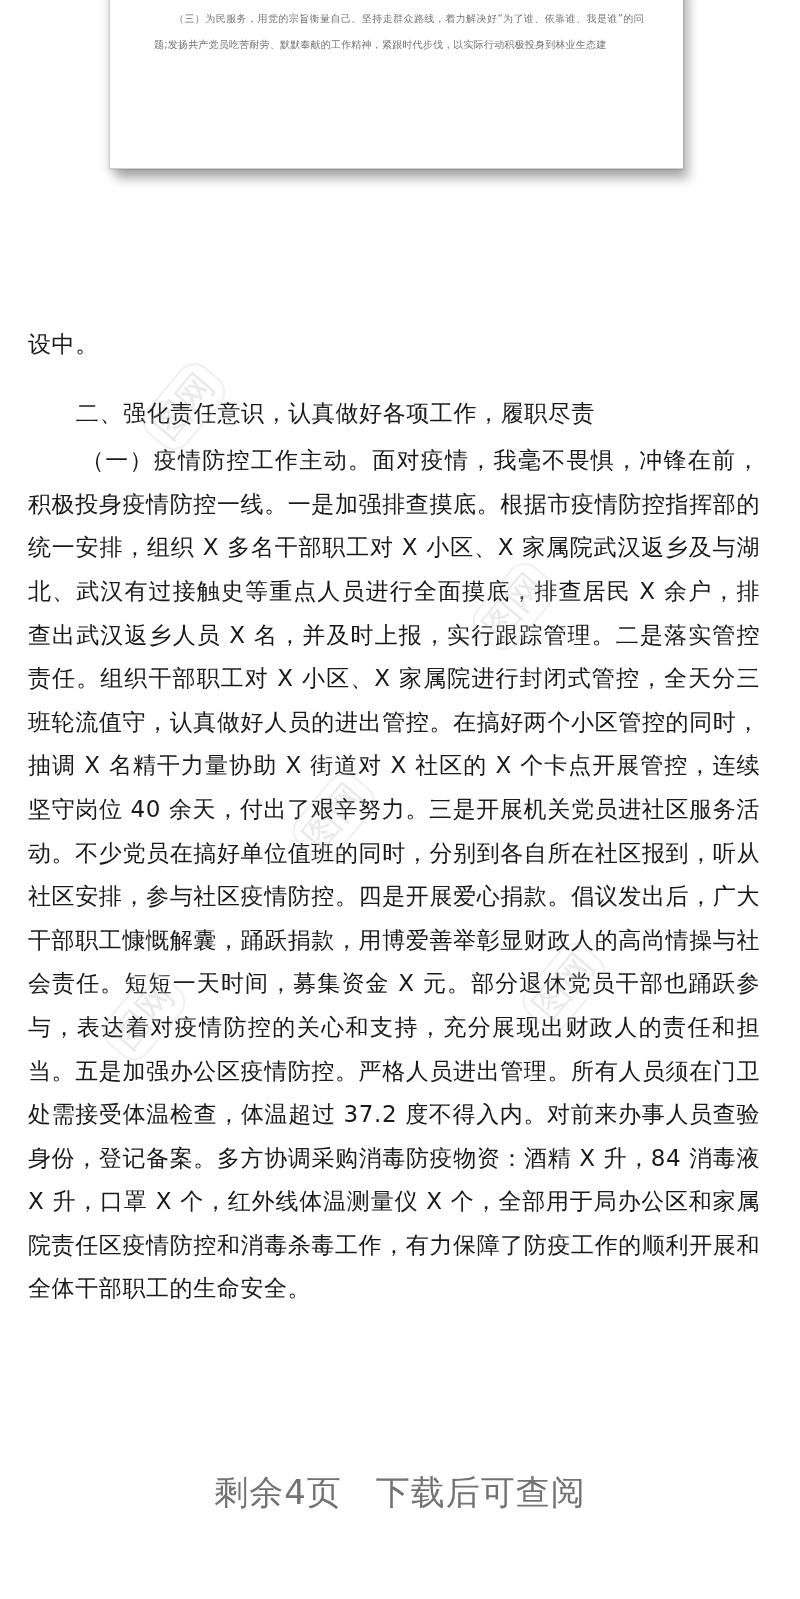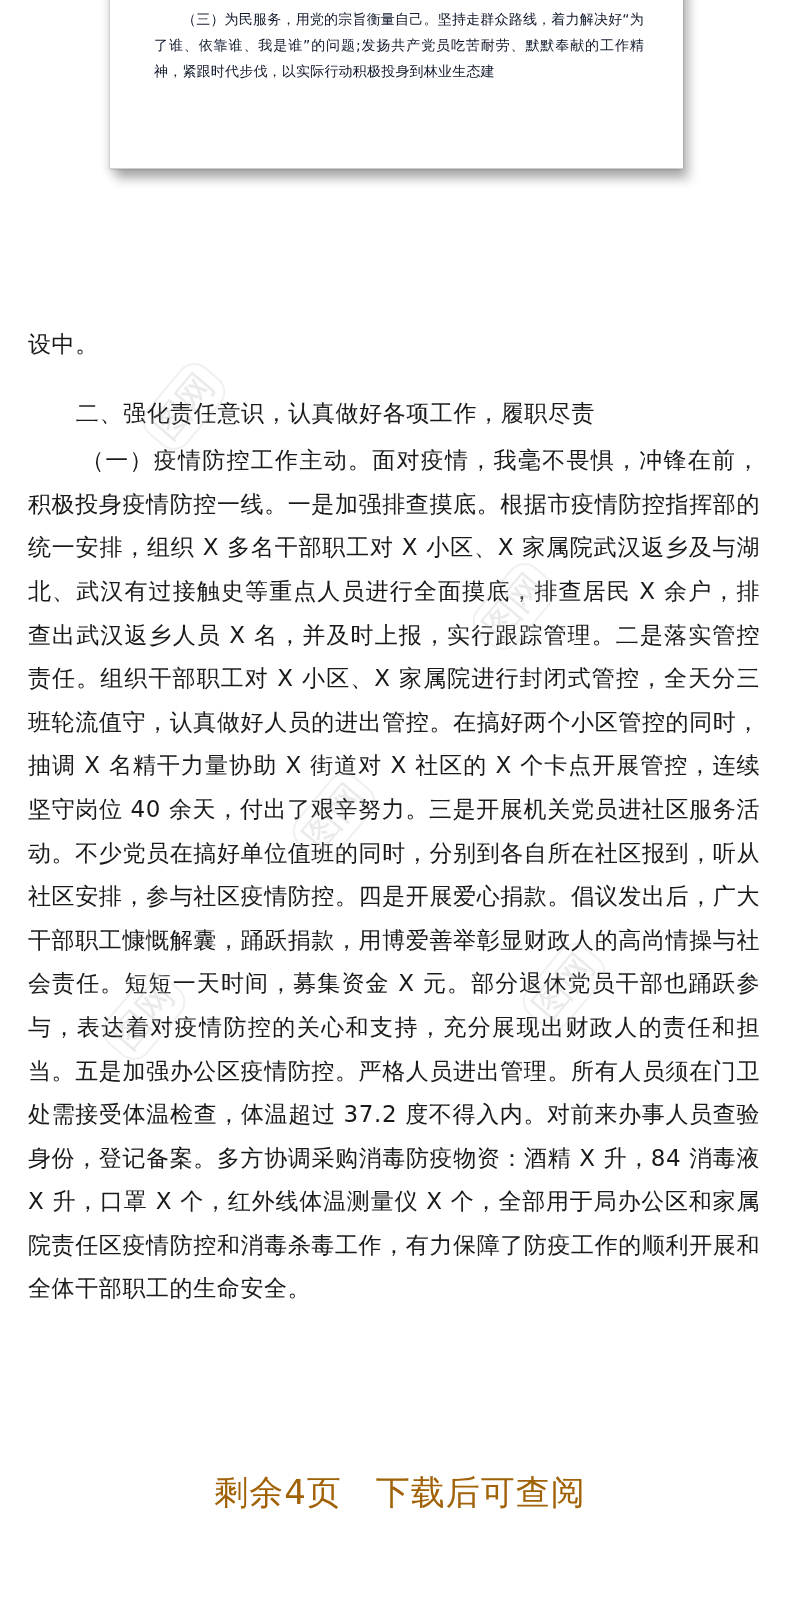--- a/index.html
+++ b/index.html
@@ -24,23 +24,23 @@
     height: 188px;
     background: #ffffff;
     box-shadow: 0 0 2px rgba(0,0,0,0.25), 6px 10px 10px rgba(0,0,0,0.28), -3px 4px 8px rgba(0,0,0,0.12);
     border-bottom: 1px solid #cfcfcf;
   }
   .preview-text {
     position: absolute;
     left: 44px;
     top: 26px;
     width: 490px;
-    font-size: 14px;
+    font-size: 10px;
     line-height: 26px;
-    color: #0f172a;
+    color: #737373;
     text-align: justify;
     letter-spacing: 0.2px;
   }
   .preview-text p {
     margin: 0;
   }
   .preview-text .indent {
     text-indent: 2em;
   }
 
@@ -71,21 +71,21 @@
   }
 
   
   .more-pages {
     position: absolute;
     left: 0;
     top: 1470px;
     width: 800px;
     text-align: center;
     font-size: 34px;
-    color: #a16207;
+    color: #737373;
     letter-spacing: 1px;
   }
   .more-pages span + span {
     margin-left: 34px;
   }
 
   
   .watermark {
     position: absolute;
     font-size: 36px;

